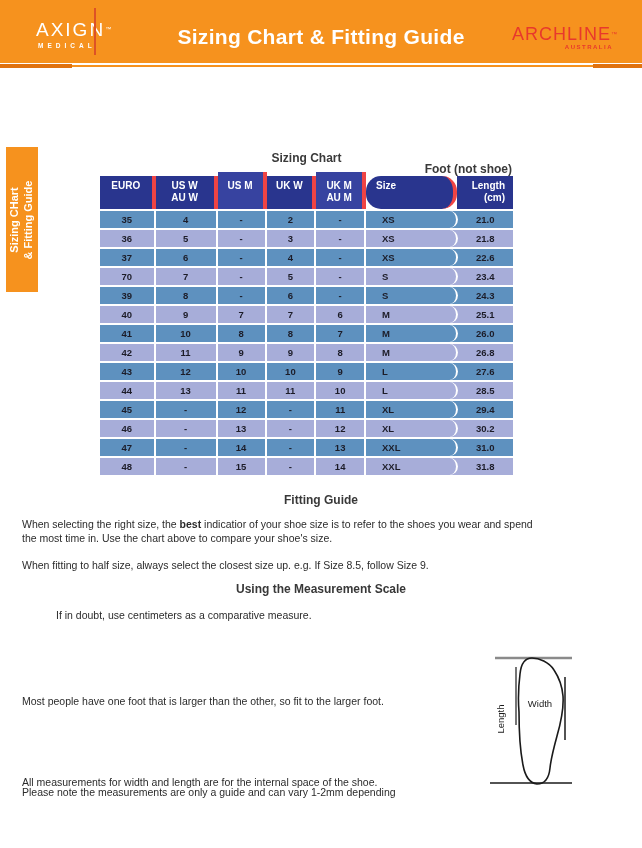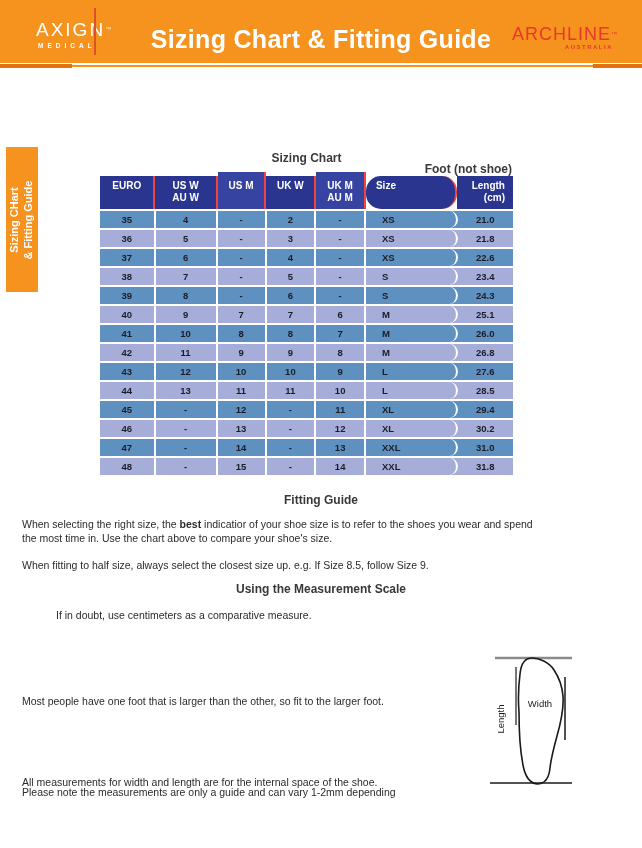--- a/index.html
+++ b/index.html
@@ -7,21 +7,21 @@
         font-family:"Liberation Sans", sans-serif;}
 
   
   .band{position:absolute;left:0;top:0;width:642px;height:63px;background:#F6921E;}
   .axign{position:absolute;left:36px;top:20px;width:90px;color:#fff;}
   .axign-brand{font-size:19px;letter-spacing:2px;font-weight:400;line-height:19px;}
   .axign-tm{font-size:6px;vertical-align:top;}
   .axign-sub{font-size:6.5px;letter-spacing:4px;font-weight:bold;margin-top:3px;padding-left:2px;}
   .axign-line{position:absolute;left:94px;top:8px;width:2px;height:47px;background:#DD5226;}
   .band-title{position:absolute;left:0;top:25px;width:642px;text-align:center;
-              color:#fff;font-weight:bold;font-size:25px;letter-spacing:0.3px;}
+              color:#fff;font-weight:bold;font-size:21px;letter-spacing:0.3px;}
   .archline{position:absolute;left:508px;top:26px;width:110px;color:#E8382C;text-align:right;}
   .arch-brand{font-size:18px;letter-spacing:1px;font-weight:500;line-height:16px;}
   .arch-tm{font-size:6px;vertical-align:top;}
   .arch-sub{font-size:6px;letter-spacing:1.5px;font-weight:bold;margin-top:2px;padding-right:5px;}
 
   
   .divider{position:absolute;left:0;top:65px;width:642px;height:2px;background:#F6921E;}
   .divider-end{position:absolute;top:64px;height:4px;background:#E0720F;}
   .div-left{left:0;width:72px;}
   .div-right{left:593px;width:49px;}
@@ -33,21 +33,21 @@
                  text-align:center;color:#fff;font-weight:bold;font-size:11px;line-height:14px;}
 
   
   .chart-title{position:absolute;left:100px;top:151px;width:413px;text-align:center;
                font-weight:bold;font-size:12px;color:#3a3a3a;}
   .chart-note{position:absolute;left:300px;top:162px;width:212px;text-align:right;
               font-weight:bold;font-size:12px;color:#3a3a3a;}
   .s-table{position:absolute;left:100px;top:172px;width:413px;}
   .t-head{display:flex;align-items:flex-end;height:37px;}
   .t-hcell{height:33px;background:#29358E;color:#fff;font-weight:bold;font-size:10px;
-           line-height:12px;text-align:center;box-sizing:border-box;border-right:2px solid #ef4444;
+           line-height:12px;text-align:center;box-sizing:border-box;border-right:4px solid #ef4444;
            padding-top:4px;}
   .t-hcell.raised{height:37px;background:#3743A0;padding-top:8px;}
   .t-hcell.c5{text-align:left;padding-left:10px;}
   .t-hcell.c6{text-align:right;padding-right:8px;border-right:none;}
   .t-row{display:flex;height:19px;border-top:2px solid #fff;box-sizing:border-box;background:#5E91BF;}
   .t-row.alt{background:#A7ADD9;}
   .t-cell{display:flex;align-items:center;justify-content:center;box-sizing:border-box;
           border-right:2px solid #fff;font-weight:bold;font-size:9.5px;color:#1C1C28;}
   .c0{width:58px;} .c1{width:65px;} .c2{width:51px;} .c3{width:52px;}
   .c4{width:52px;} .c5{width:95px;border-radius:15px;} .c6{width:58px;}
@@ -156,21 +156,21 @@
         <div class="t-row">
           <div class="t-cell c0">37</div>
           <div class="t-cell c1">6</div>
           <div class="t-cell c2">-</div>
           <div class="t-cell c3">4</div>
           <div class="t-cell c4">-</div>
           <div class="t-cell c5">XS</div>
           <div class="t-cell c6">22.6</div>
         </div>
         <div class="t-row alt">
-          <div class="t-cell c0">38</div>
+          <div class="t-cell c0">70</div>
           <div class="t-cell c1">7</div>
           <div class="t-cell c2">-</div>
           <div class="t-cell c3">5</div>
           <div class="t-cell c4">-</div>
           <div class="t-cell c5">S</div>
           <div class="t-cell c6">23.4</div>
         </div>
         <div class="t-row">
           <div class="t-cell c0">39</div>
           <div class="t-cell c1">8</div>

